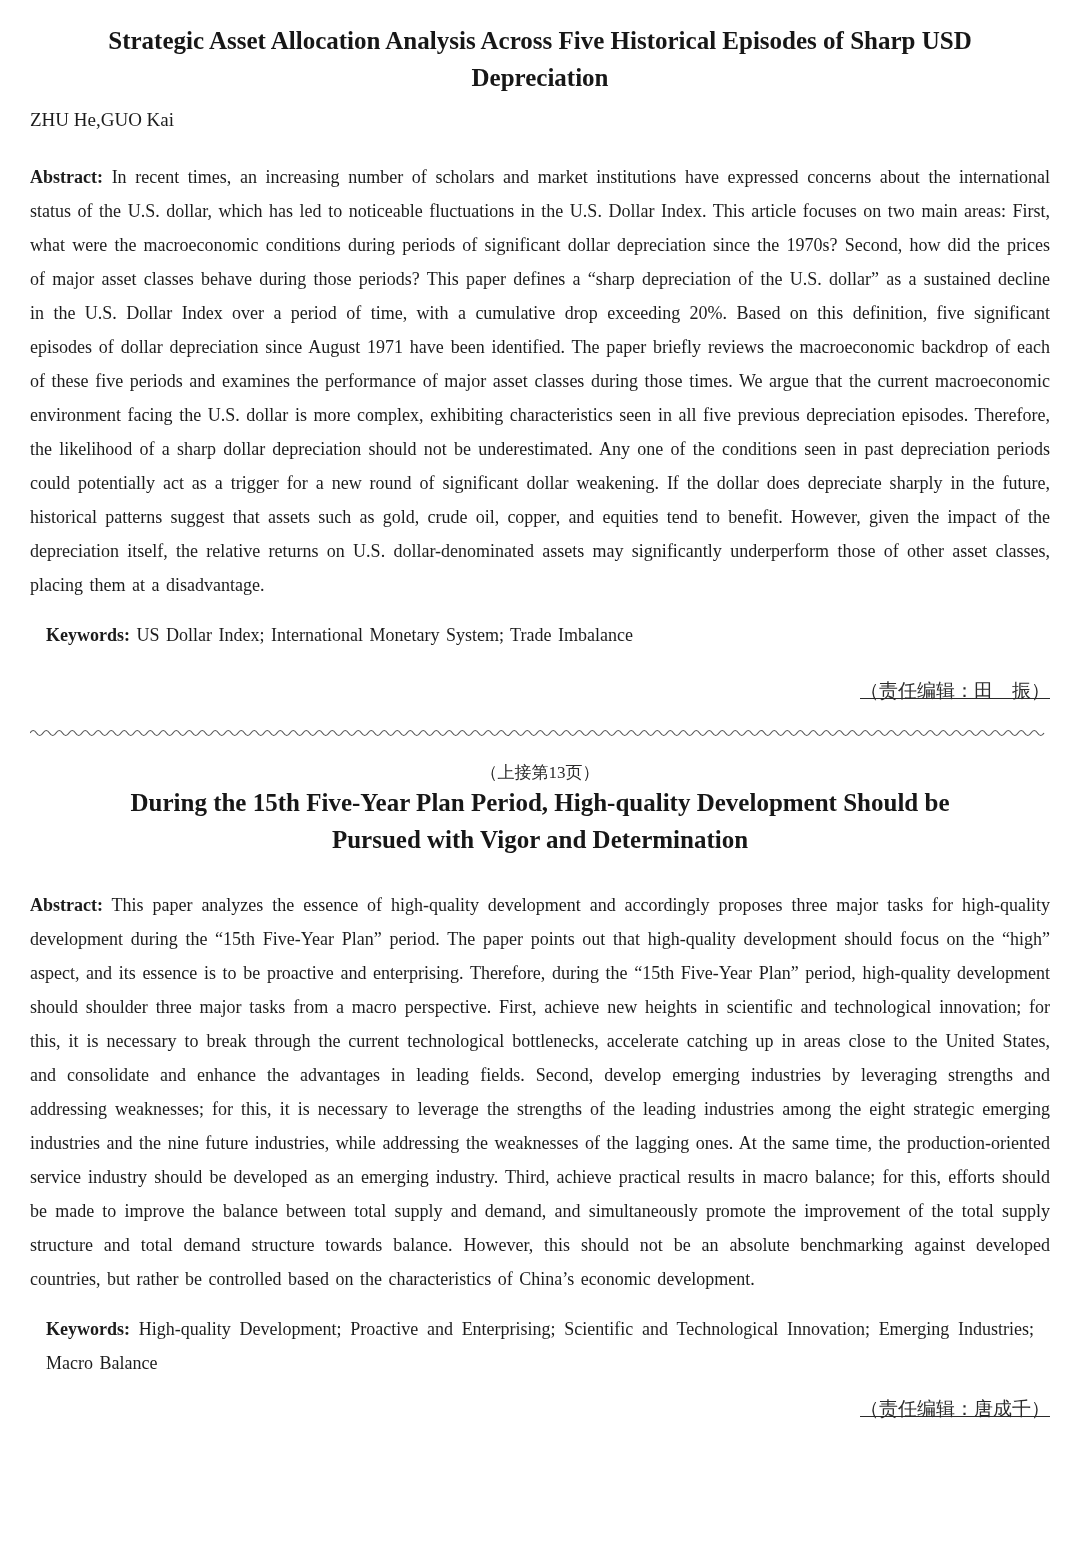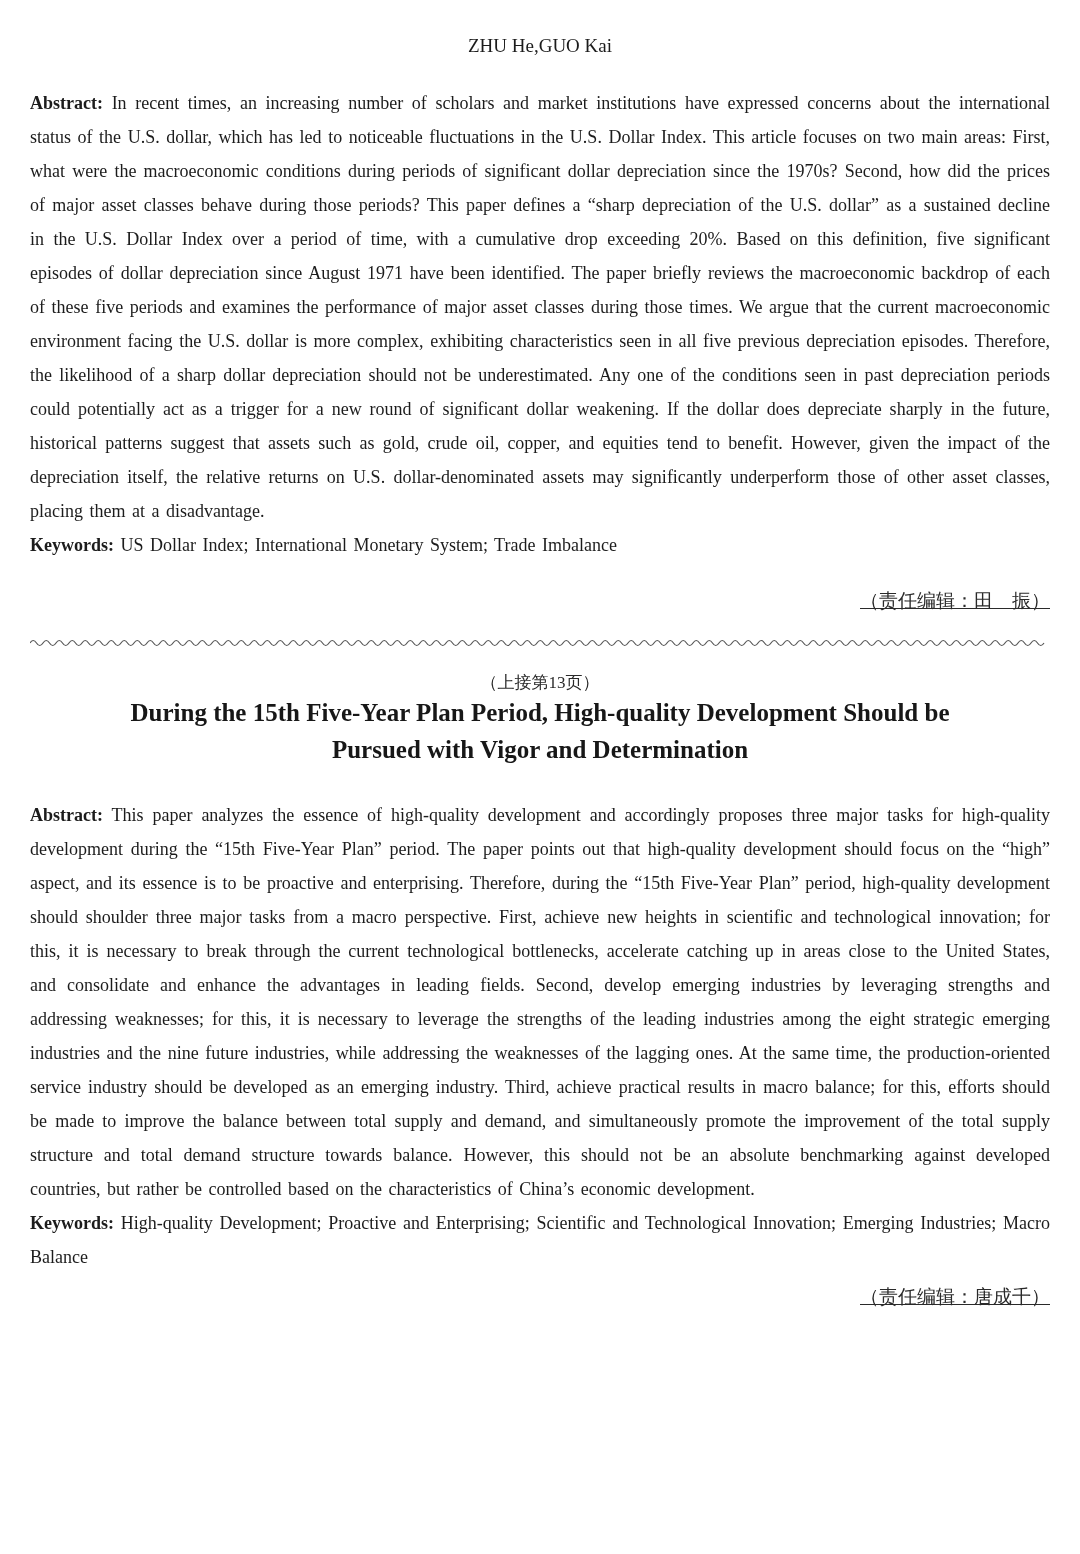--- a/index.html
+++ b/index.html
@@ -20,31 +20,30 @@
     font-weight: 700;
     line-height: 37px;
     text-align: center;
     white-space: pre-line;
     color: #171717;
   }
   .authors {
     margin: 12px 0 0 0;
     font-size: 19px;
     line-height: 24px;
-    text-align: center;
   }
   .para {
     margin: 28px 0 0 0;
     font-size: 18px;
     line-height: 34px;
     text-align: justify;
     word-spacing: 2px;
   }
   .keywords-line {
-    margin: 0;
+    margin: 16px;
     font-size: 18px;
     line-height: 34px;
     text-align: justify;
     word-spacing: 2px;
   }
   .blabel { font-weight: 700; }
   .editor-note {
     margin: 26px 0 0 0;
     font-size: 19px;
     line-height: 25px;
@@ -67,20 +66,22 @@
   .title-2 { }
   .authors-2 { margin-top: 12px; font-size: 19px; }
   .para-2 { margin-top: 30px; }
   .editor-2 { margin-top: 10px; }
 </style>
 </head>
 <body>
 
 <div class="page">
 
+  <h1 class="article-title">Strategic Asset Allocation Analysis Across Five Historical Episodes of Sharp USD
+Depreciation</h1>
 
   <div class="authors">ZHU He,GUO Kai</div>
 
   <p class="para"><span class="blabel">Abstract:</span> <span>In recent times, an increasing number of scholars and market institutions have expressed concerns about the international status of the U.S. dollar, which has led to noticeable fluctuations in the U.S. Dollar Index. This article focuses on two main areas: First, what were the macroeconomic conditions during periods of significant dollar depreciation since the 1970s? Second, how did the prices of major asset classes behave during those periods? This paper defines a “sharp depreciation of the U.S. dollar” as a sustained decline in the U.S. Dollar Index over a period of time, with a cumulative drop exceeding 20%. Based on this definition, five significant episodes of dollar depreciation since August 1971 have been identified. The paper briefly reviews the macroeconomic backdrop of each of these five periods and examines the performance of major asset classes during those times. We argue that the current macroeconomic environment facing the U.S. dollar is more complex, exhibiting characteristics seen in all five previous depreciation episodes. Therefore, the likelihood of a sharp dollar depreciation should not be underestimated. Any one of the conditions seen in past depreciation periods could potentially act as a trigger for a new round of significant dollar weakening. If the dollar does depreciate sharply in the future, historical patterns suggest that assets such as gold, crude oil, copper, and equities tend to benefit. However, given the impact of the depreciation itself, the relative returns on U.S. dollar-denominated assets may significantly underperform those of other asset classes, placing them at a disadvantage.</span></p>
 
   <p class="keywords-line"><span class="blabel">Keywords:</span> <span>US Dollar Index; International Monetary System; Trade Imbalance</span></p>
 
   <div class="editor-note">（责任编辑：田　振）</div>
 
   <div class="wave-wrap">

